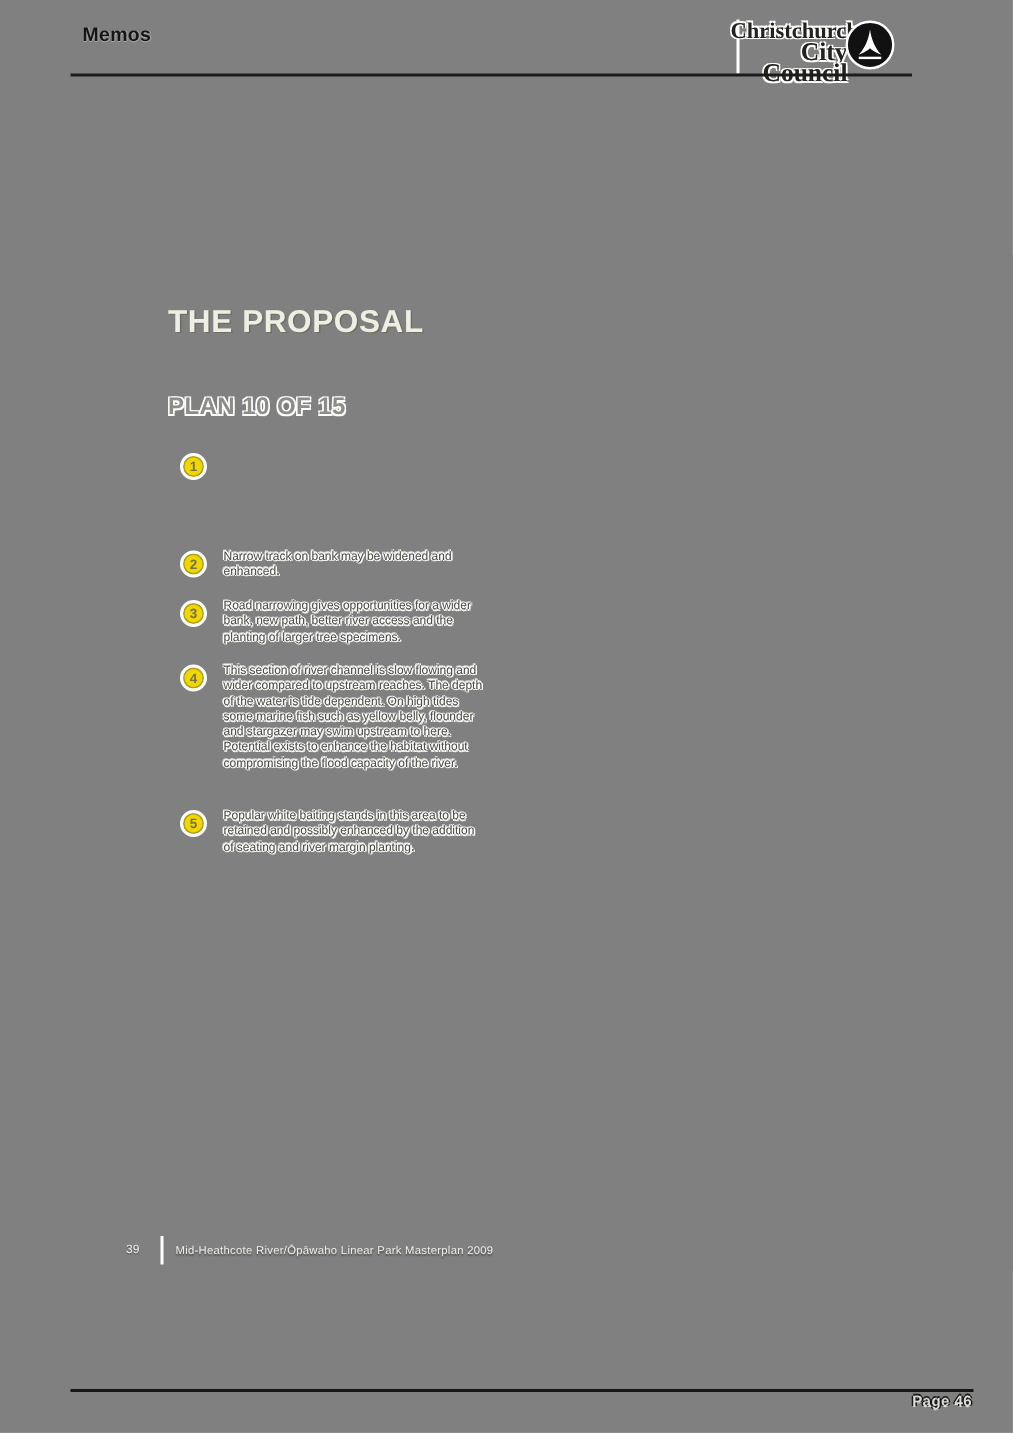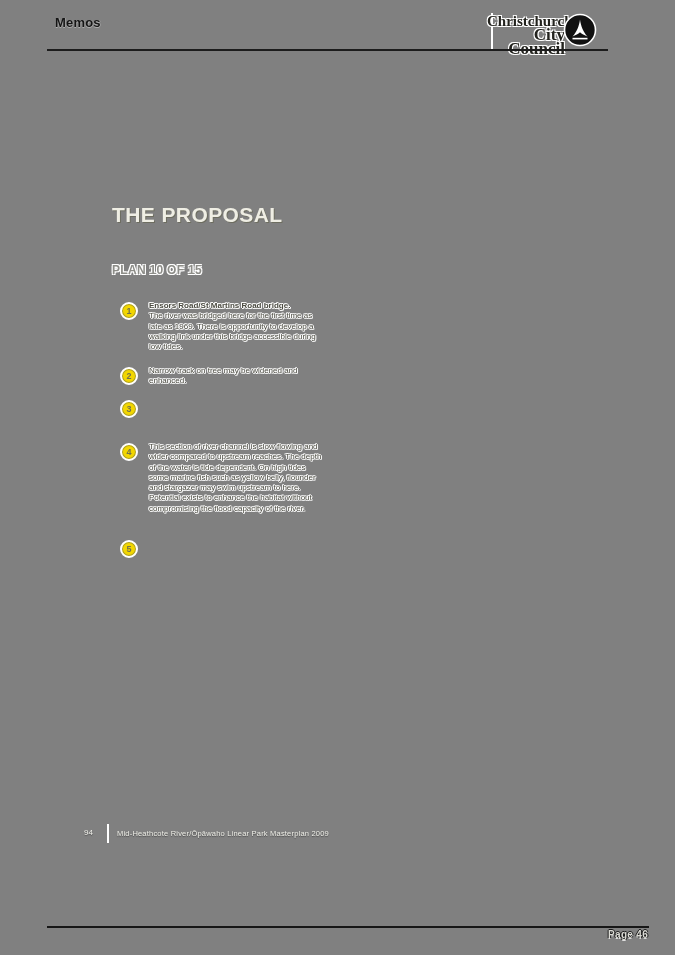--- a/index.html
+++ b/index.html
@@ -44,21 +44,21 @@
   }
   .title2{
     position:absolute;left:112px;top:223px;
     font-size:19px;font-weight:bold;letter-spacing:0.4px;
     color:#66665c;
     text-shadow:-1px -1px 0 #fff,1px -1px 0 #fff,-1px 1px 0 #fff,1px 1px 0 #fff;
     white-space:nowrap;
   }
   .plan-label{
     position:absolute;left:112px;top:263px;
-    font-size:12px;font-weight:bold;letter-spacing:0.3px;
+    font-size:16px;font-weight:bold;letter-spacing:0.3px;
     color:#8d8d88;
     text-shadow:-1px -1px 0 #fff,1px -1px 0 #fff,-1px 1px 0 #fff,1px 1px 0 #fff;
     white-space:nowrap;
     text-align:center;
   }
   
   .item{position:absolute;left:120px;display:flex;gap:11px;}
   .marker{
     flex:0 0 auto;
     width:14px;height:14px;margin-top:1px;
@@ -122,55 +122,58 @@
   </div>
   <div class="header-rule"></div>
 
   <div class="title1">THE PROPOSAL</div>
   <div class="plan-label">PLAN 10 OF 15</div>
 
   <div class="item" style="top:301px">
     <div class="marker">
       <span>1</span>
     </div>
-    <div class="item-text">
-      <span class="item-title">Ensors Road/St Martins Road bridge.</span><span>The river was bridged here for the first time as late as 1969. There is opportunity to develop a walking link under this bridge accessible during low tides.</span>
-    </div>
   </div>
 
   <div class="item" style="top:366px">
     <div class="marker">
       <span>2</span>
     </div>
     <div class="item-text">
-      <span>Narrow track on tree may be widened and enhanced.</span>
+      <span>Narrow track on bank may be widened and enhanced.</span>
     </div>
   </div>
 
   <div class="item" style="top:399px">
     <div class="marker">
       <span>3</span>
+    </div>
+    <div class="item-text">
+      <span>Road narrowing gives opportunities for a wider bank, new path, better river access and the planting of larger tree specimens.</span>
     </div>
   </div>
 
   <div class="item" style="top:442px">
     <div class="marker">
       <span>4</span>
     </div>
     <div class="item-text">
       <span>This section of river channel is slow flowing and wider compared to upstream reaches. The depth of the water is tide dependent. On high tides some marine fish such as yellow belly, flounder and stargazer may swim upstream to here. Potential exists to enhance the habitat without compromising the flood capacity of the river.</span>
     </div>
   </div>
 
   <div class="item" style="top:539px">
     <div class="marker">
       <span>5</span>
     </div>
+    <div class="item-text">
+      <span>Popular white baiting stands in this area to be retained and possibly enhanced by the addition of seating and river margin planting.</span>
+    </div>
   </div>
 
-  <div class="pgnum">94</div>
+  <div class="pgnum">39</div>
   <div class="footer-bar"></div>
   <div class="doc-title">Mid-Heathcote River/Ōpāwaho Linear Park Masterplan 2009</div>
 
   <div class="bottom-rule"></div>
   <div class="page-label">Page 46</div>
 
 </div>
 
 </body></html>

